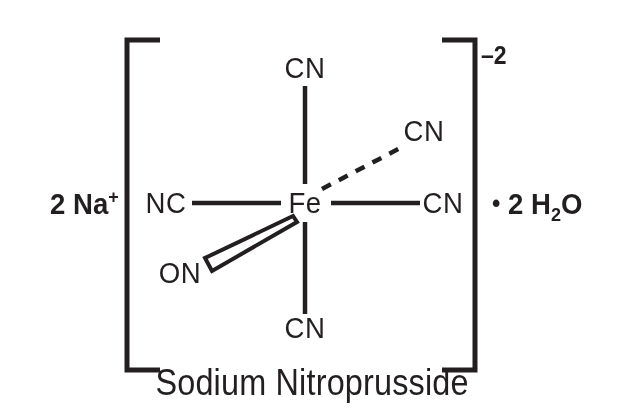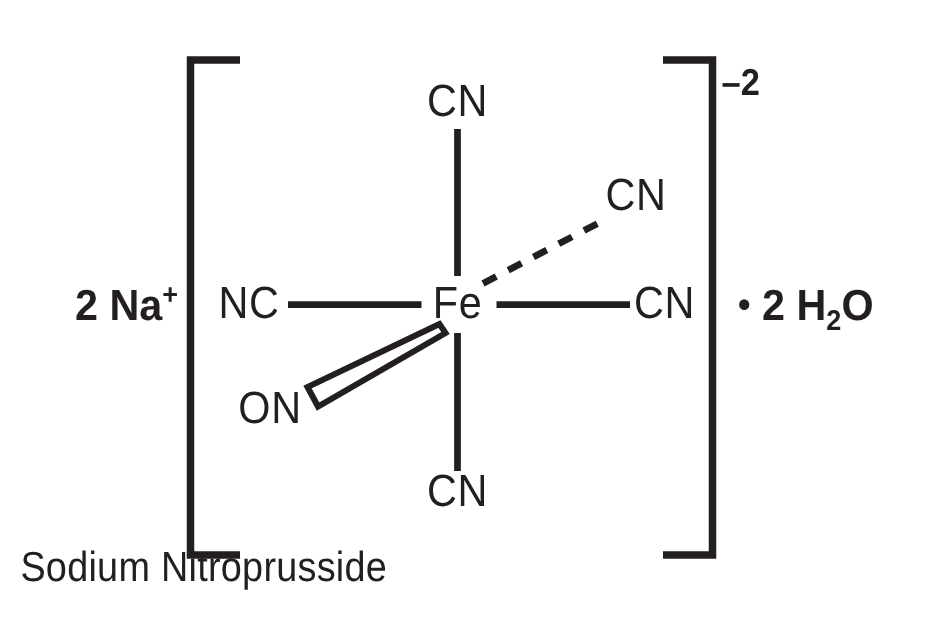--- a/index.html
+++ b/index.html
@@ -81,22 +81,23 @@
   }
   .hydrate-label .dot {
     font-size: 25px;
     vertical-align: 2px;
   }
   #caption {
     position: absolute;
     left: 0;
     top: 362px;
     width: 624px;
+    text-align: center;
     font-family: "Liberation Sans", sans-serif;
-    font-size: 28px;
+    font-size: 36px;
     font-weight: 400;
     color: #231f20;
     letter-spacing: 0.2px;
   }
   #caption span {
     display: inline-block;
     transform: scaleX(0.9);
   }
 </style>
 </head>

